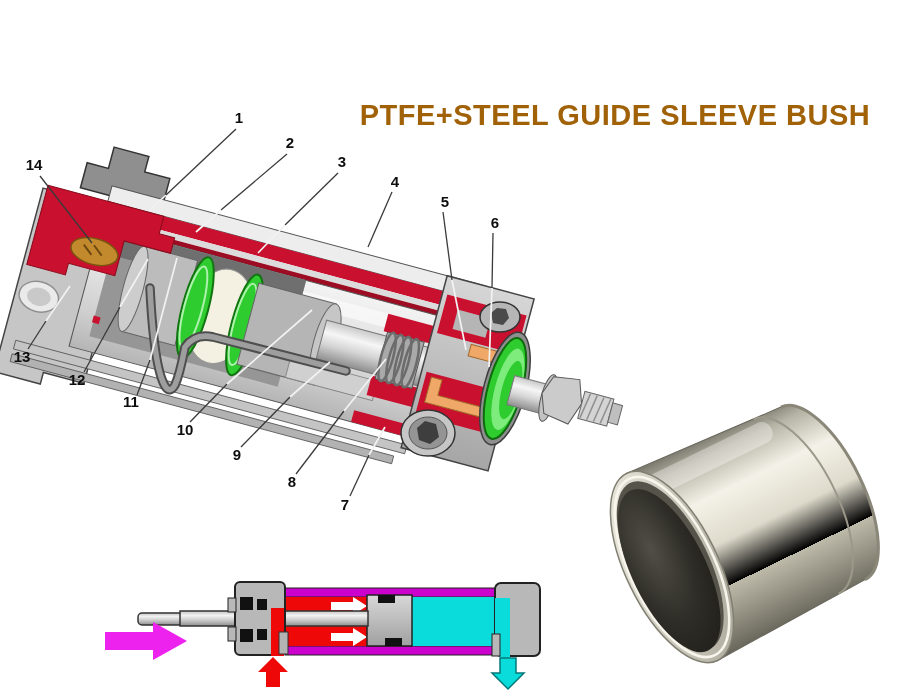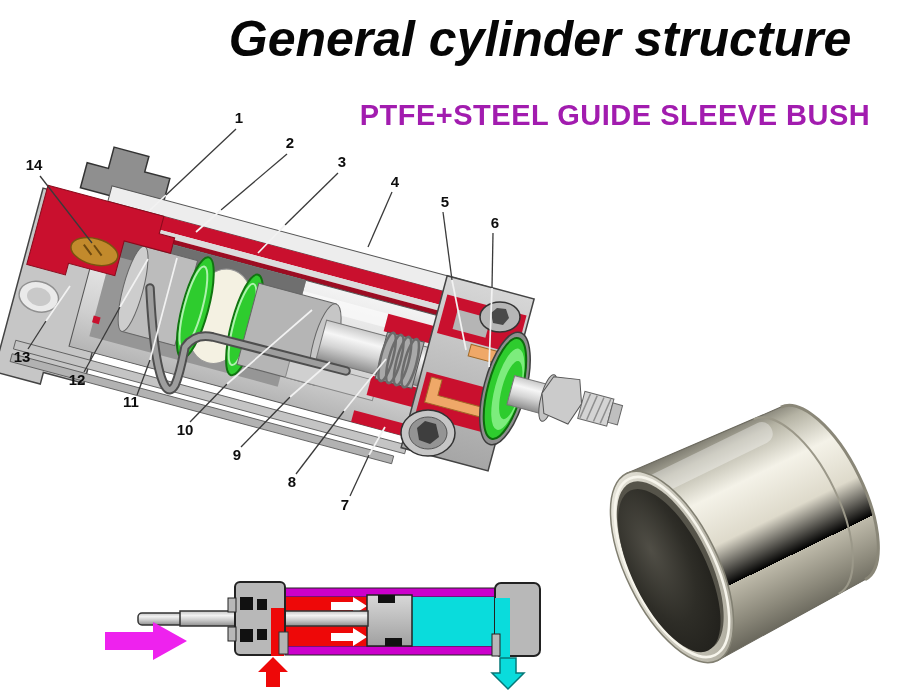--- a/index.html
+++ b/index.html
@@ -4,36 +4,35 @@
 <style>
   html,body{margin:0;padding:0;}
   body{width:900px;height:700px;background:#ffffff;overflow:hidden;
        font-family:"Liberation Sans",sans-serif;}
   .page{position:relative;width:900px;height:700px;background:#ffffff;}
   .title{position:absolute;left:185px;top:10px;width:710px;text-align:center;
          font-family:"Liberation Sans",sans-serif;font-style:italic;font-weight:700;
          font-size:50px;color:#060606;letter-spacing:0px;white-space:nowrap;}
   .subtitle{position:absolute;left:340px;top:99px;width:550px;text-align:center;
          font-family:"Liberation Sans",sans-serif;font-weight:700;
-         font-size:29px;color:#a21caf;letter-spacing:0.5px;white-space:nowrap;}
+         font-size:29px;color:#a16207;letter-spacing:0.5px;white-space:nowrap;}
   svg{position:absolute;display:block;}
   #cutaway{left:0px;top:95px;}
   #bushing{left:572px;top:372px;}
   #schematic{left:88px;top:568px;}
   .callout-label{font-family:"Liberation Sans",sans-serif;font-weight:700;
          font-size:15px;fill:#0d0d0d;}
   .lead-dark{stroke:#3a3a3a;stroke-width:1.3;}
   .lead-light{stroke:#f2f2f2;stroke-width:1.7;}
 </style>
 </head>
 <body>
 
 <div class="page">
 
-  <div class="title">General cylinder structure</div>
   <div class="subtitle">PTFE+STEEL GUIDE SLEEVE BUSH</div>
 
   <svg id="cutaway" width="640" height="430" viewBox="0 0 640 430" xmlns="http://www.w3.org/2000/svg">
     <defs>
       <linearGradient id="tubeGrad" x1="0" y1="0" x2="0" y2="1">
         <stop offset="0" stop-color="#f3f3f3"></stop>
           <stop offset="0.35" stop-color="#e2e2e2"></stop>
         <stop offset="0.7" stop-color="#cfcfcf"></stop>
           <stop offset="1" stop-color="#b5b5b5"></stop>
       </linearGradient>

